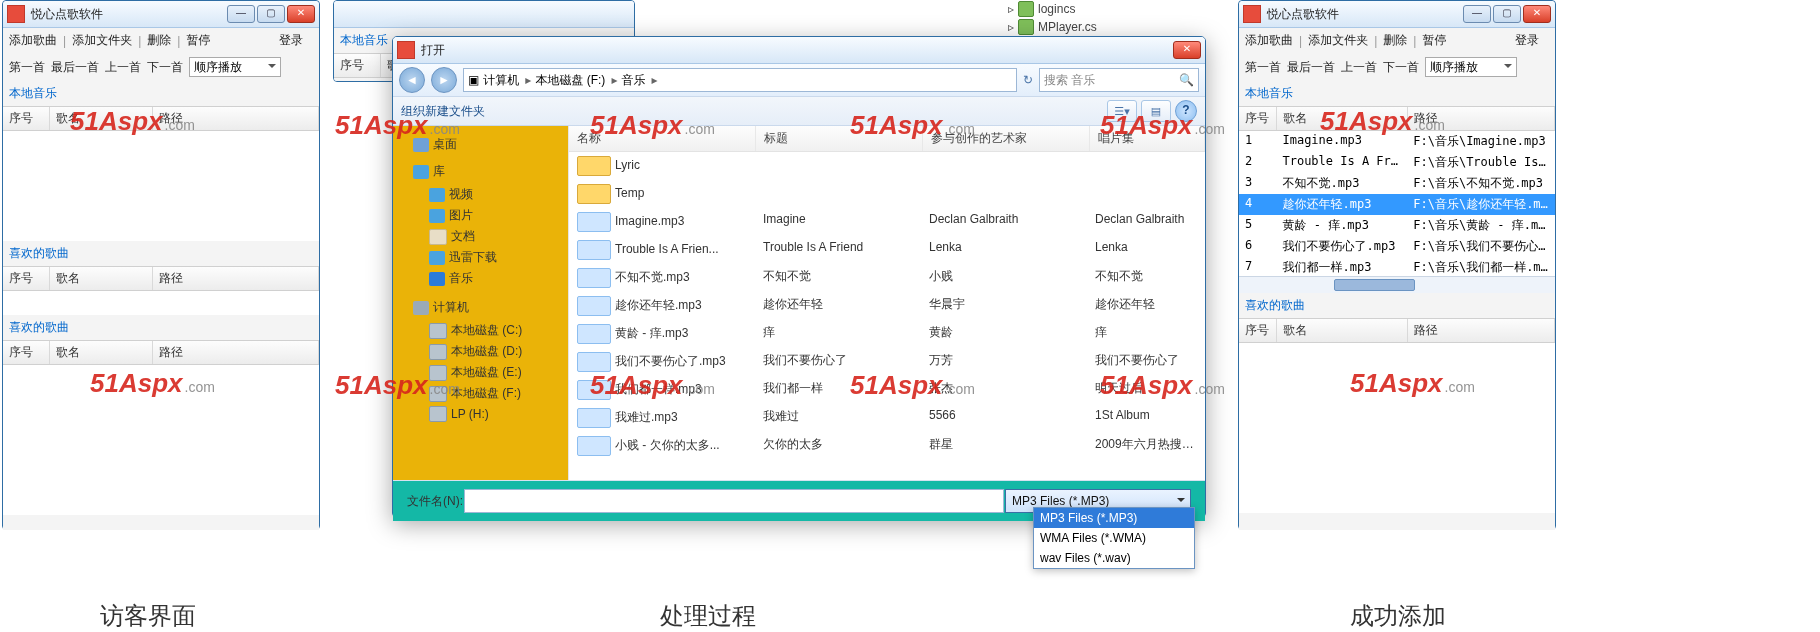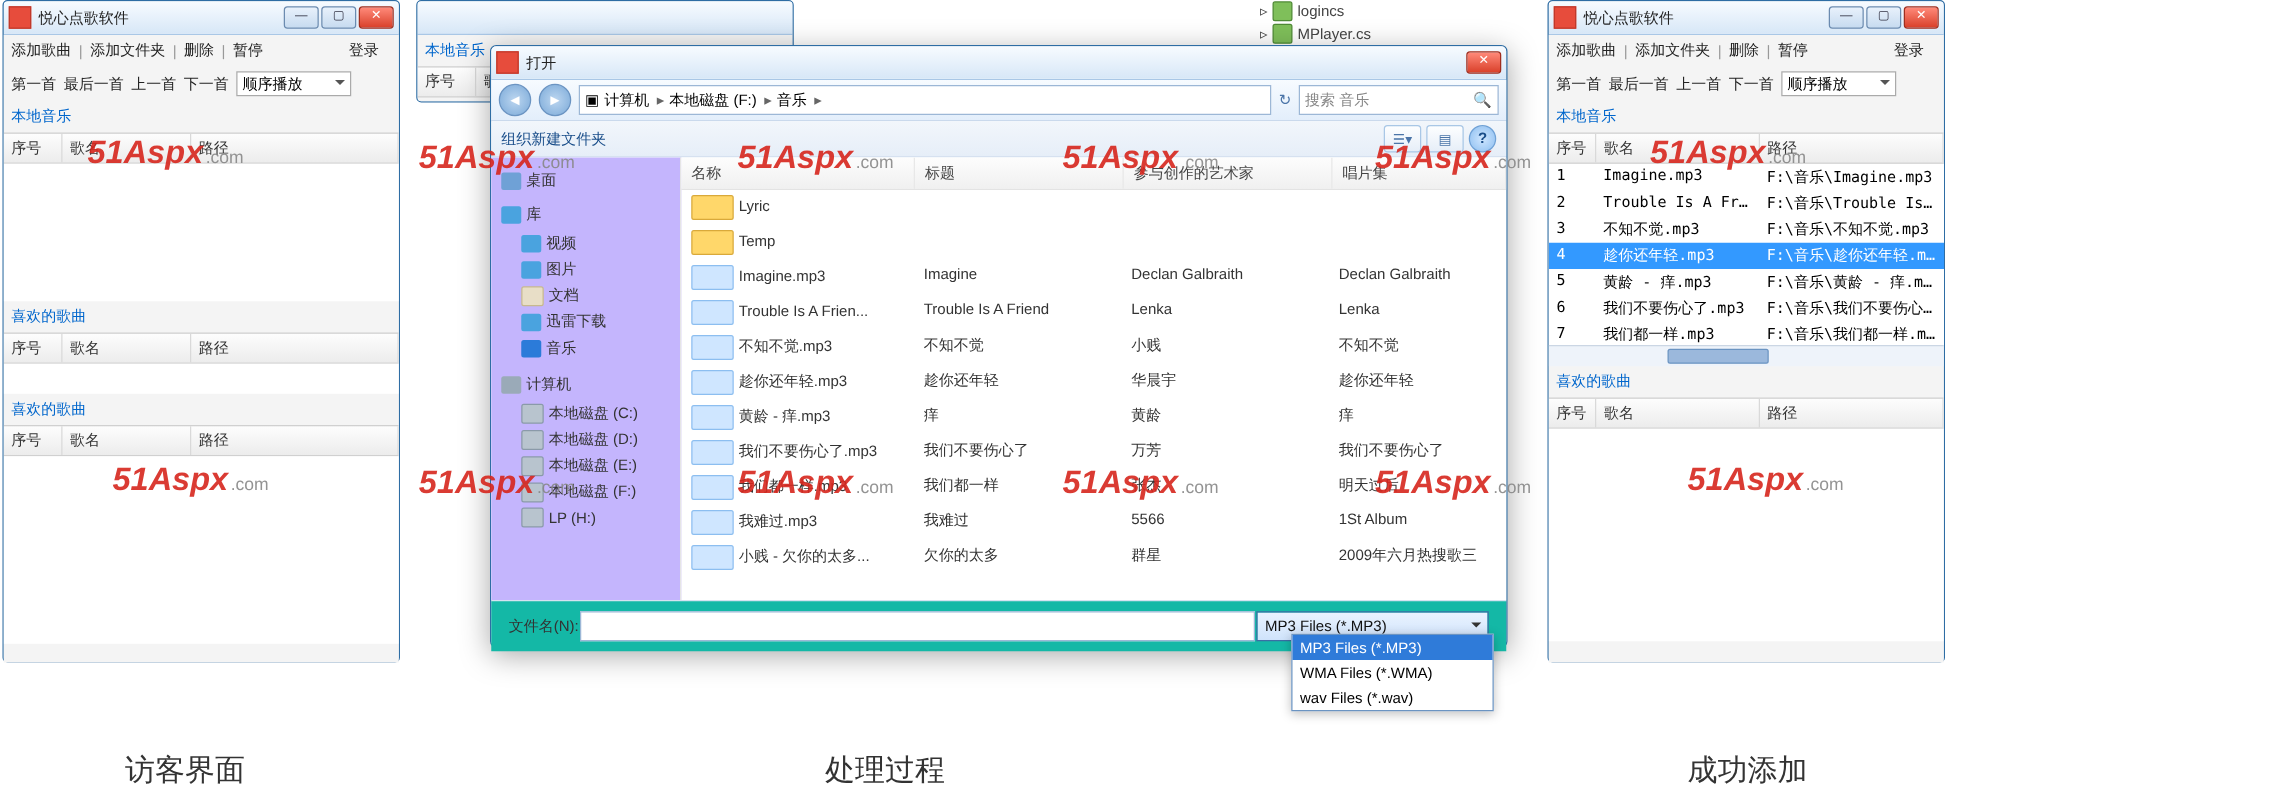--- a/index.html
+++ b/index.html
@@ -36,21 +36,21 @@
 .breadcrumb{flex:1;height:22px;border:1px solid #9cb7d6;background:#fff;display:flex;align-items:center;padding:0 4px;gap:4px}
 .bcseg{display:inline-flex;align-items:center;gap:4px}
 .bcseg:after{content:"▸";color:#666;margin-left:2px}
 .searchbox{width:150px;height:22px;border:1px solid #9cb7d6;background:#fff;display:flex;align-items:center;padding:0 4px;color:#888}
 .searchbox .mag{margin-left:auto;color:#4a74a8}
 .orgrow{display:flex;align-items:center;height:28px;background:linear-gradient(#f2f6fb,#e6eef8);border-bottom:1px solid #cad9ec;padding:0 8px;color:#1a4e8a}
 .orgrow .vbtns{margin-left:auto;display:flex;gap:4px}
 .vbtn{width:28px;height:20px;border:1px solid #a9c7e6;border-radius:3px;background:linear-gradient(#fdfeff,#e6eef8);display:inline-flex;align-items:center;justify-content:center;color:#4a74a8;font-size:11px}
 .helpbtn{width:20px;height:20px;border-radius:50%;border:1px solid #6fa1d6;background:radial-gradient(#cfe6ff,#8cbef0);color:#1a4e8a;text-align:center;line-height:18px;font-weight:700}
 .dlgbody{display:flex;height:calc(100% - 26px - 32px - 28px - 40px);background:#fff}
-.sidepanel{width:135px;border-right:1px solid #e5e5e5;padding:6px 8px;background:#c4b5fd;overflow:hidden}
+.sidepanel{width:135px;border-right:1px solid #e5e5e5;padding:6px 20px;background:#eab308;overflow:hidden}
 .sidegrp{margin-bottom:10px}
 .sidehdr{display:flex;align-items:center;gap:4px;font-size:12px;color:#333;margin:4px 0}
 .sideitem{display:flex;align-items:center;gap:4px;padding:2px 2px 2px 16px;color:#333}
 .sideicon{width:16px;height:14px;display:inline-block;border-radius:2px}
 .ic-lib{background:#4aa3df}
 .ic-vid{background:#4aa3df}
 .ic-pic{background:#4aa3df}
 .ic-doc{background:#e8dec7;border:1px solid #c7b98f}
 .ic-dl{background:#4aa3df}
 .ic-mus{background:#2b7bd9}

